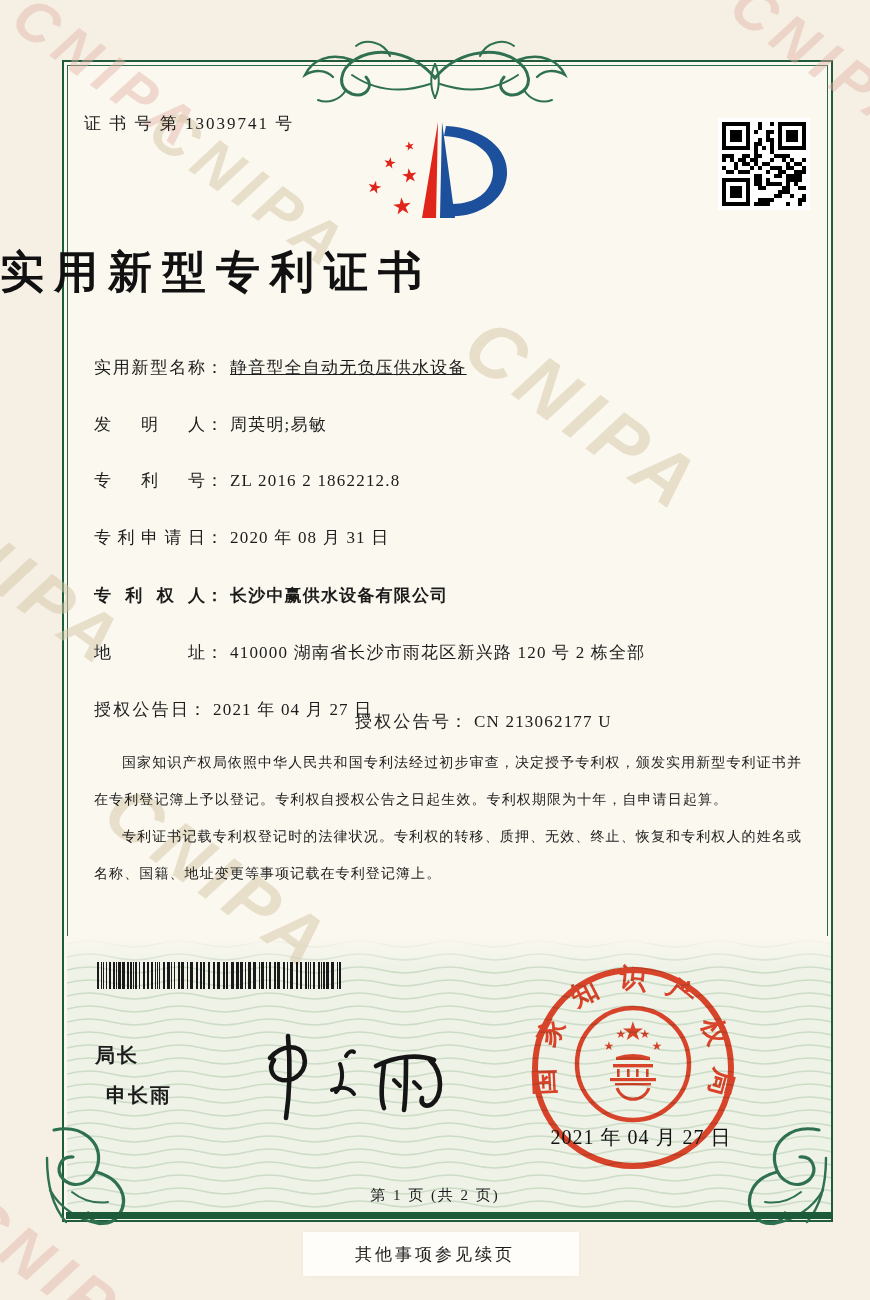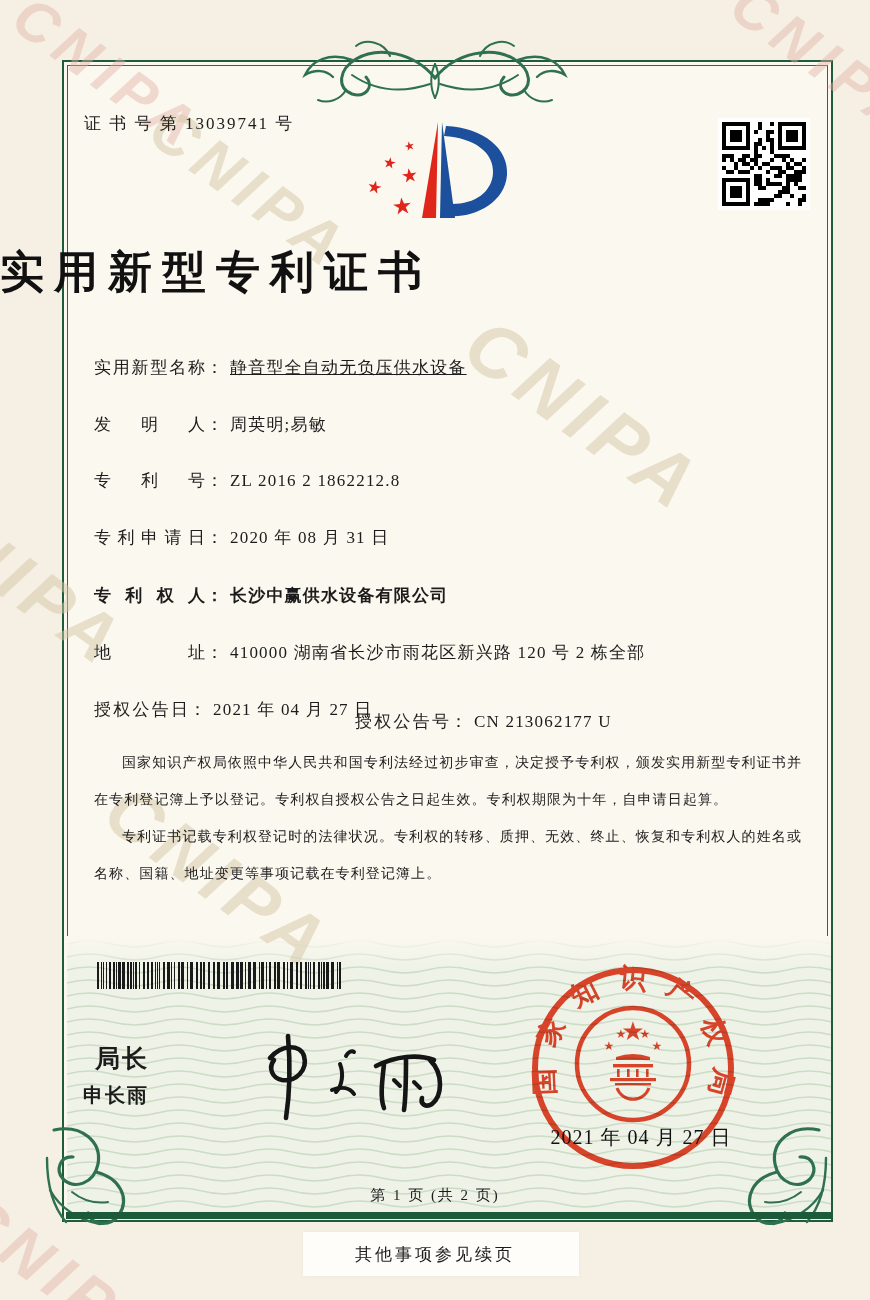--- a/index.html
+++ b/index.html
@@ -33,23 +33,23 @@
     font-size:44px;font-weight:bold;letter-spacing:10px;color:#111;z-index:4;}
   .frow{position:absolute;left:94px;font-size:17px;letter-spacing:1px;z-index:4;white-space:nowrap;}
   .flabel{display:inline-block;width:100px;text-align:justify;text-align-last:justify;}
   .fcolon{display:inline-block;margin-right:6px;}
   .fvalue{letter-spacing:1.2px;}
   .grant2{position:absolute;left:261px;top:12px;}
   .body-text{position:absolute;left:94px;top:744px;width:708px;z-index:4;
     font-size:14px;line-height:37px;letter-spacing:1.1px;text-align:justify;}
   .body-text p{margin:0;text-indent:2em;}
   .barcode{position:absolute;left:95px;top:962px;z-index:4;}
-  .director-title{position:absolute;left:95px;top:1042px;font-size:25px;font-weight:bold;
+  .director-title{position:absolute;left:95px;top:1042px;font-size:20px;font-weight:bold;
     font-family:"Liberation Sans","DejaVu Sans",sans-serif;z-index:4;letter-spacing:2px;}
-  .director-name{position:absolute;left:83px;top:1082px;font-size:20px;font-weight:bold;
+  .director-name{position:absolute;left:106px;top:1082px;font-size:20px;font-weight:bold;
     font-family:"Liberation Sans","DejaVu Sans",sans-serif;z-index:4;letter-spacing:2px;}
   .sig{position:absolute;left:248px;top:1030px;z-index:4;}
   .seal{position:absolute;left:521px;top:956px;z-index:5;mix-blend-mode:multiply;opacity:.93;}
   .seal-date{position:absolute;left:536px;top:1124px;width:210px;text-align:center;
     font-size:20px;color:#111;z-index:6;letter-spacing:1px;white-space:nowrap;}
   .page-num{position:absolute;left:0;top:1186px;width:870px;text-align:center;
     font-size:15px;z-index:4;letter-spacing:2px;}
   .note-box{position:absolute;left:303px;top:1232px;width:276px;height:44px;background:#fefdf9;
     z-index:4;box-shadow:0 0 4px rgba(0,0,0,.04);}
   .note{position:absolute;left:0;top:1243px;width:870px;text-align:center;font-size:17px;

